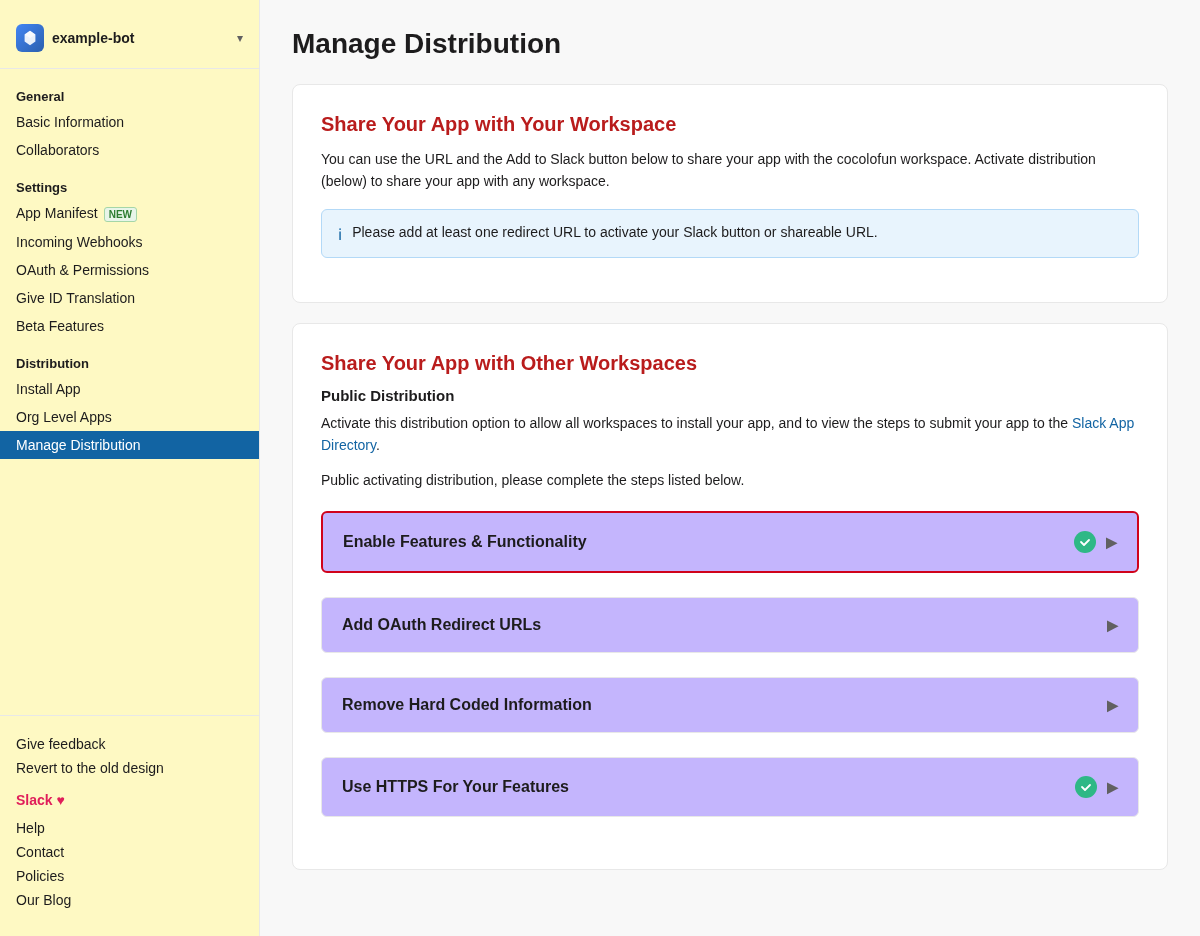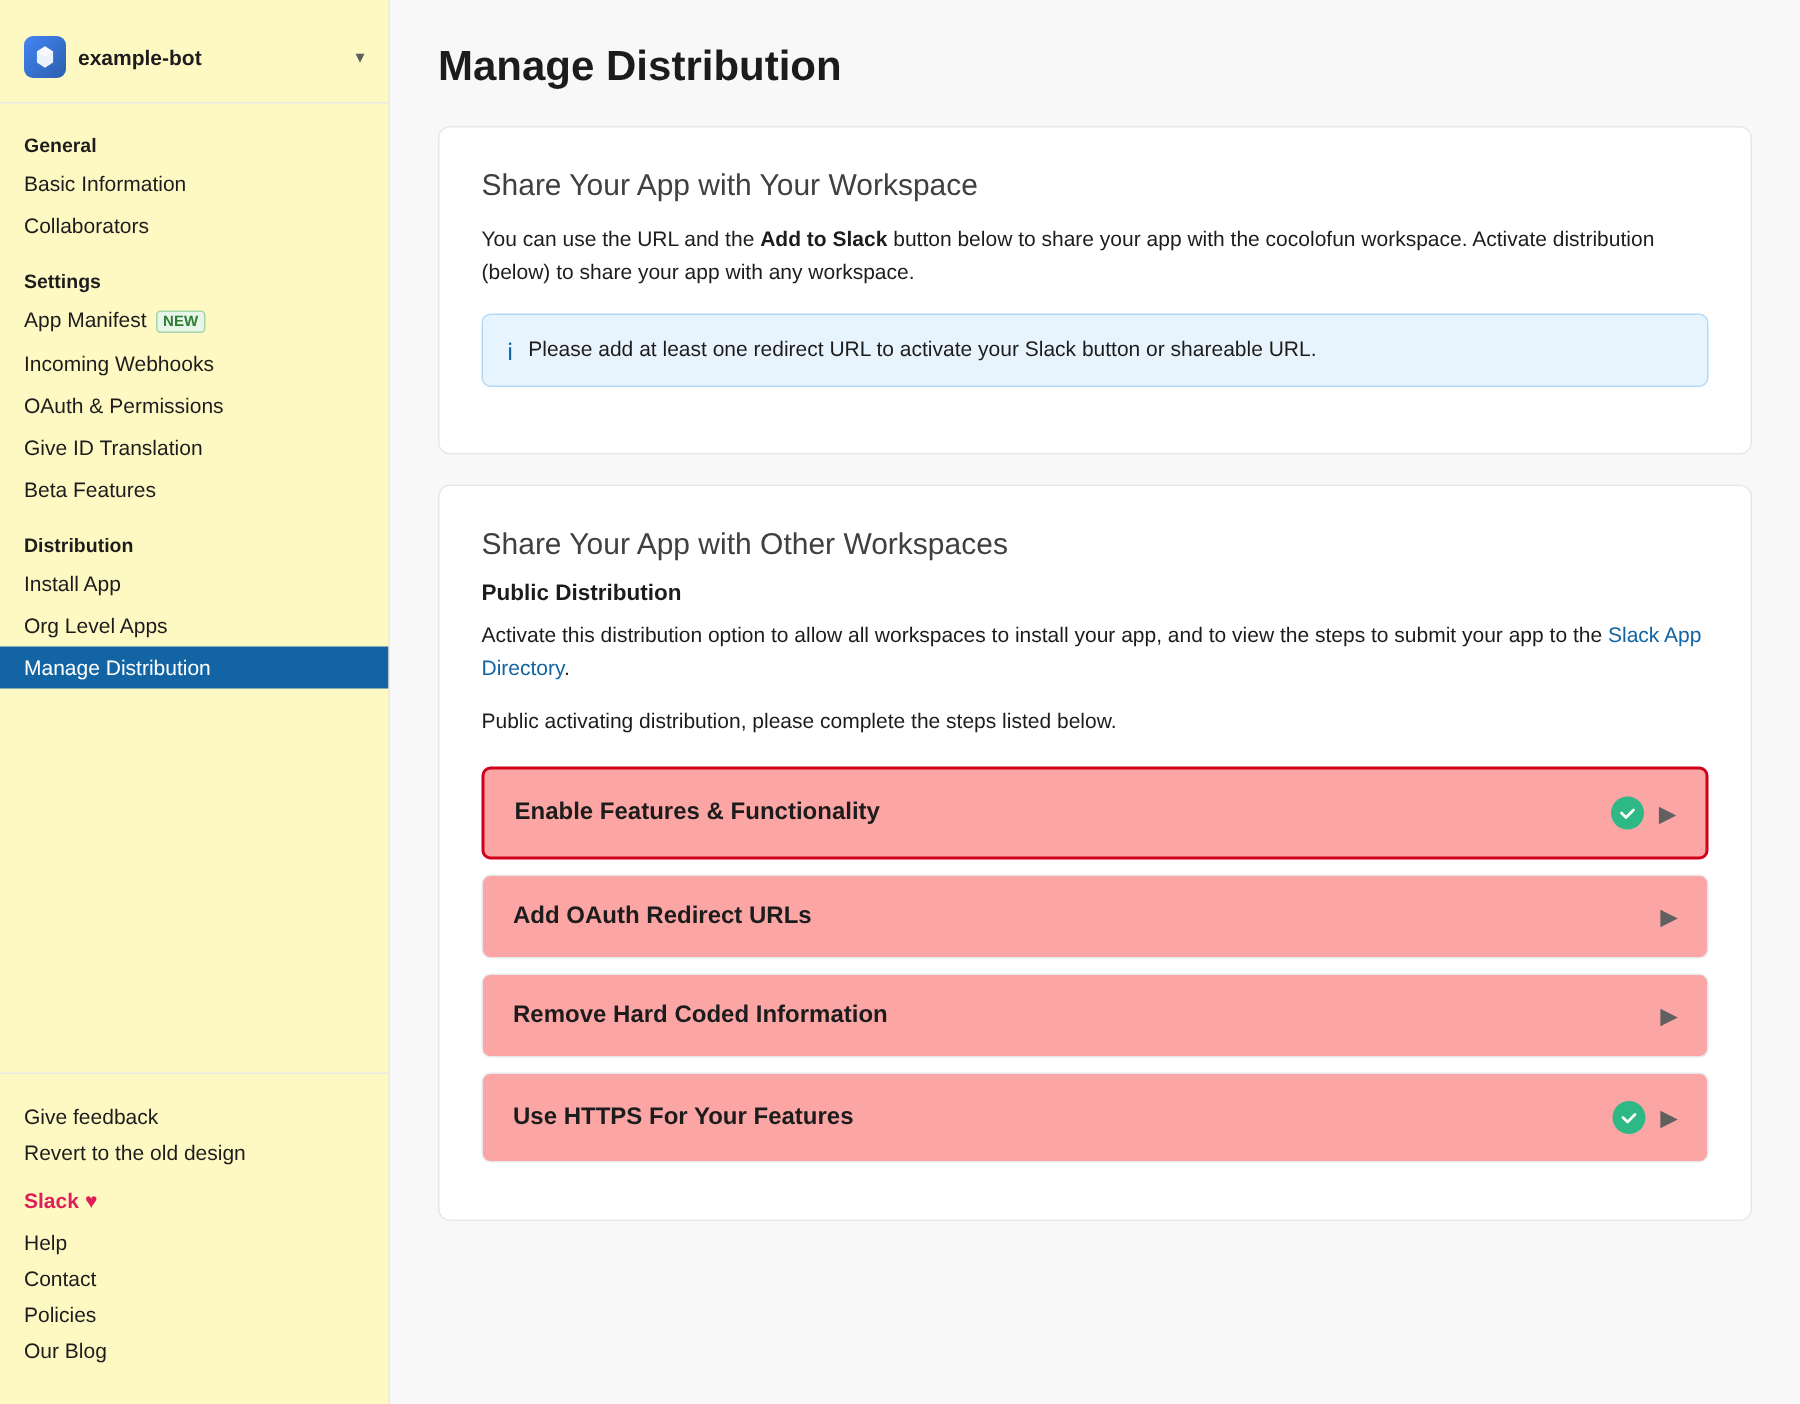--- a/index.html
+++ b/index.html
@@ -23,35 +23,35 @@
     .sidebar-footer { margin-top: auto; padding: 16px 16px 8px 16px; border-top: 1px solid #e8e8e8; }
     .sidebar-footer-item { display: block; padding: 4px 0; font-size: 14px; color: #1d1c1d; cursor: pointer; }
     .sidebar-slack-love { display: flex; align-items: center; gap: 4px; padding: 4px 0; font-size: 14px; color: #e01e5a; font-weight: 600; margin-top: 8px; }
     .sidebar-footer-links { margin-top: 4px; }
 
     
     .main { flex: 1; overflow-y: auto; background: #f8f8f8; padding: 28px 32px; }
     .page-title { font-size: 28px; font-weight: 700; color: #1d1c1d; margin-bottom: 24px; }
 
     .card { background: #fff; border: 1px solid #e8e8e8; border-radius: 8px; padding: 28px; margin-bottom: 20px; }
-    .card-title { font-size: 20px; font-weight: 400; color: #404040; margin-bottom: 12px; }
+    .card-title { font-size: 20px; font-weight: 700; color: #b91c1c; margin-bottom: 12px; }
     .card-text { font-size: 14px; color: #1d1c1d; line-height: 1.6; margin-bottom: 16px; }
-    .card-text strong { font-weight: 700; }
+    .card-text strong { font-weight: 400; }
 
     .info-box { background: #e8f4fd; border: 1px solid #b3d9f7; border-radius: 6px; padding: 12px 16px; display: flex; align-items: flex-start; gap: 10px; margin-bottom: 16px; }
     .info-icon { color: #1264a3; font-size: 16px; margin-top: 1px; flex-shrink: 0; }
     .info-text { font-size: 14px; color: #1d1c1d; line-height: 1.5; }
 
     .section-subtitle { font-size: 15px; font-weight: 700; color: #1d1c1d; margin-bottom: 8px; }
     .section-text { font-size: 14px; color: #1d1c1d; line-height: 1.6; }
     .section-text a { color: #1264a3; text-decoration: none; }
 
     
     .expand-list { margin-top: 16px; }
-    .expand-row { border: 1px solid #e8e8e8; border-radius: 6px; margin-bottom: 10px; background: #fca5a5; overflow: hidden; }
+    .expand-row { border: 1px solid #e8e8e8; border-radius: 6px; margin-bottom: 24px; background: #c4b5fd; overflow: hidden; }
     .expand-row.highlighted { border: 2px solid #d0021b; }
     .expand-row-header { display: flex; align-items: center; justify-content: space-between; padding: 18px 20px; cursor: pointer; }
     .expand-row-title { font-size: 16px; font-weight: 700; color: #1d1c1d; }
     .expand-row-right { display: flex; align-items: center; gap: 10px; }
     .check-circle { width: 22px; height: 22px; background: #2eb886; border-radius: 50%; display: flex; align-items: center; justify-content: center; }
     .check-circle svg { width: 12px; height: 12px; }
     .chevron-right { color: #616061; font-size: 14px; font-weight: 700; }
   </style>
 </head>
 <body>

